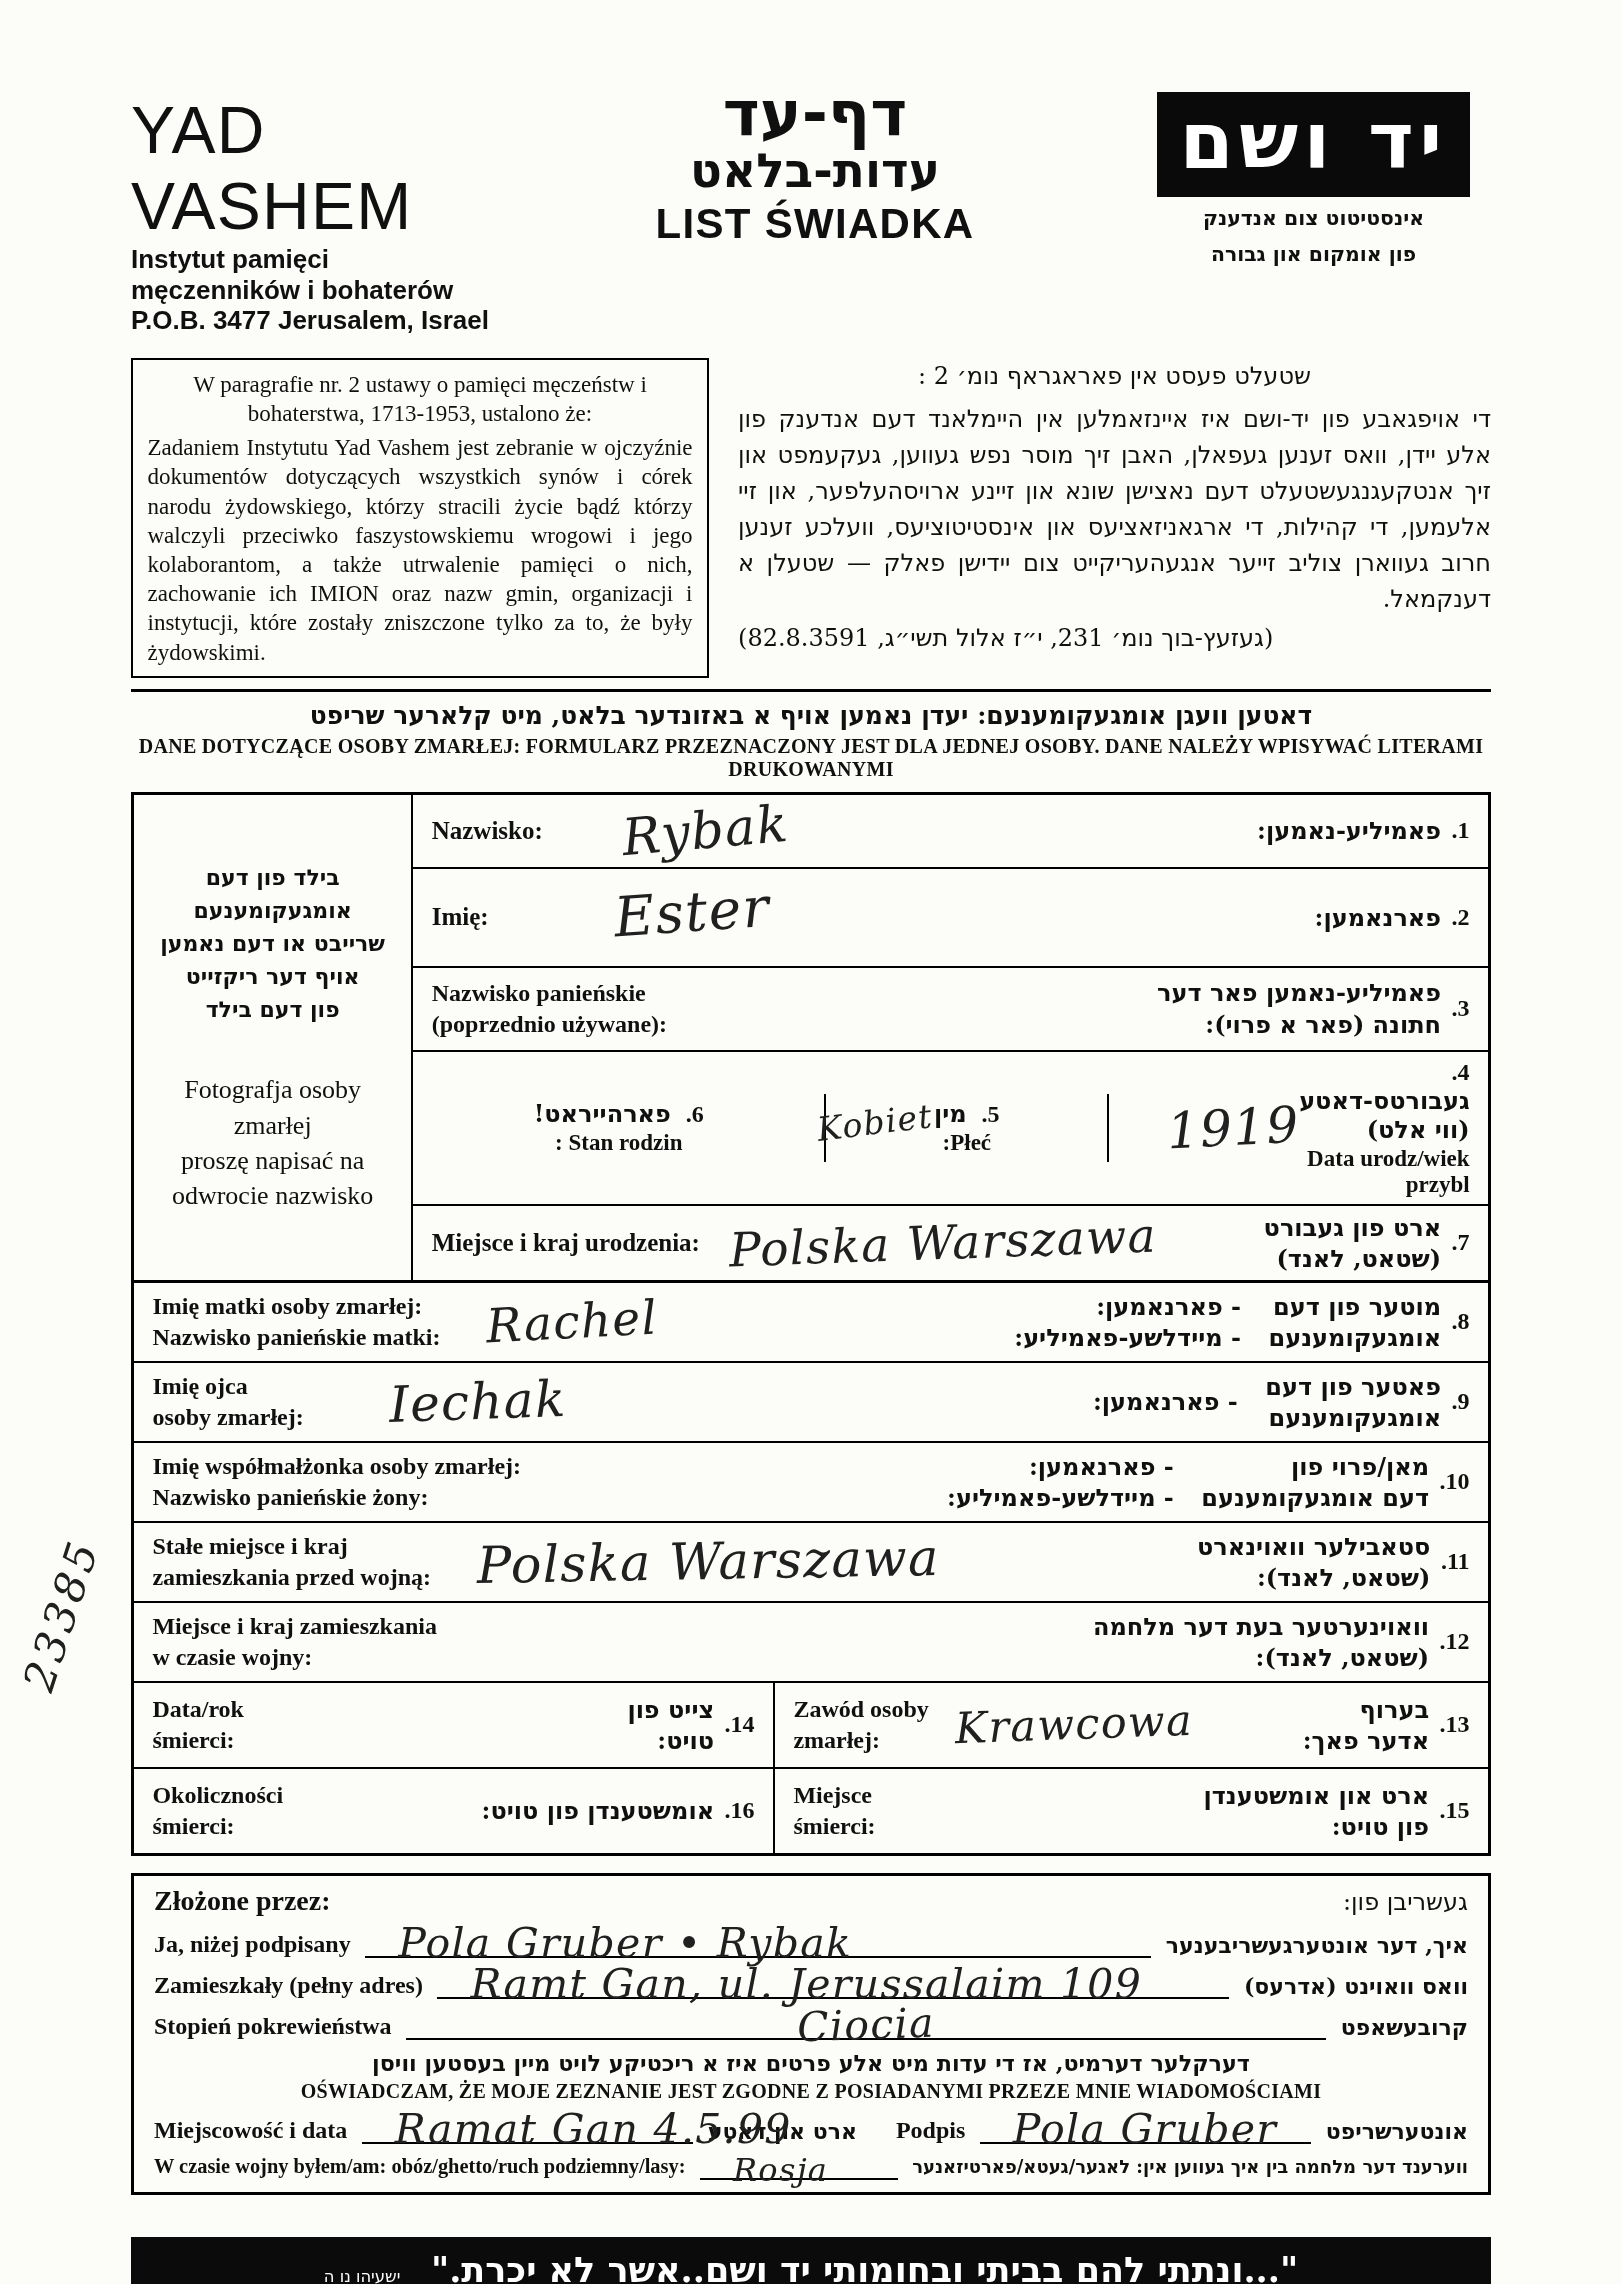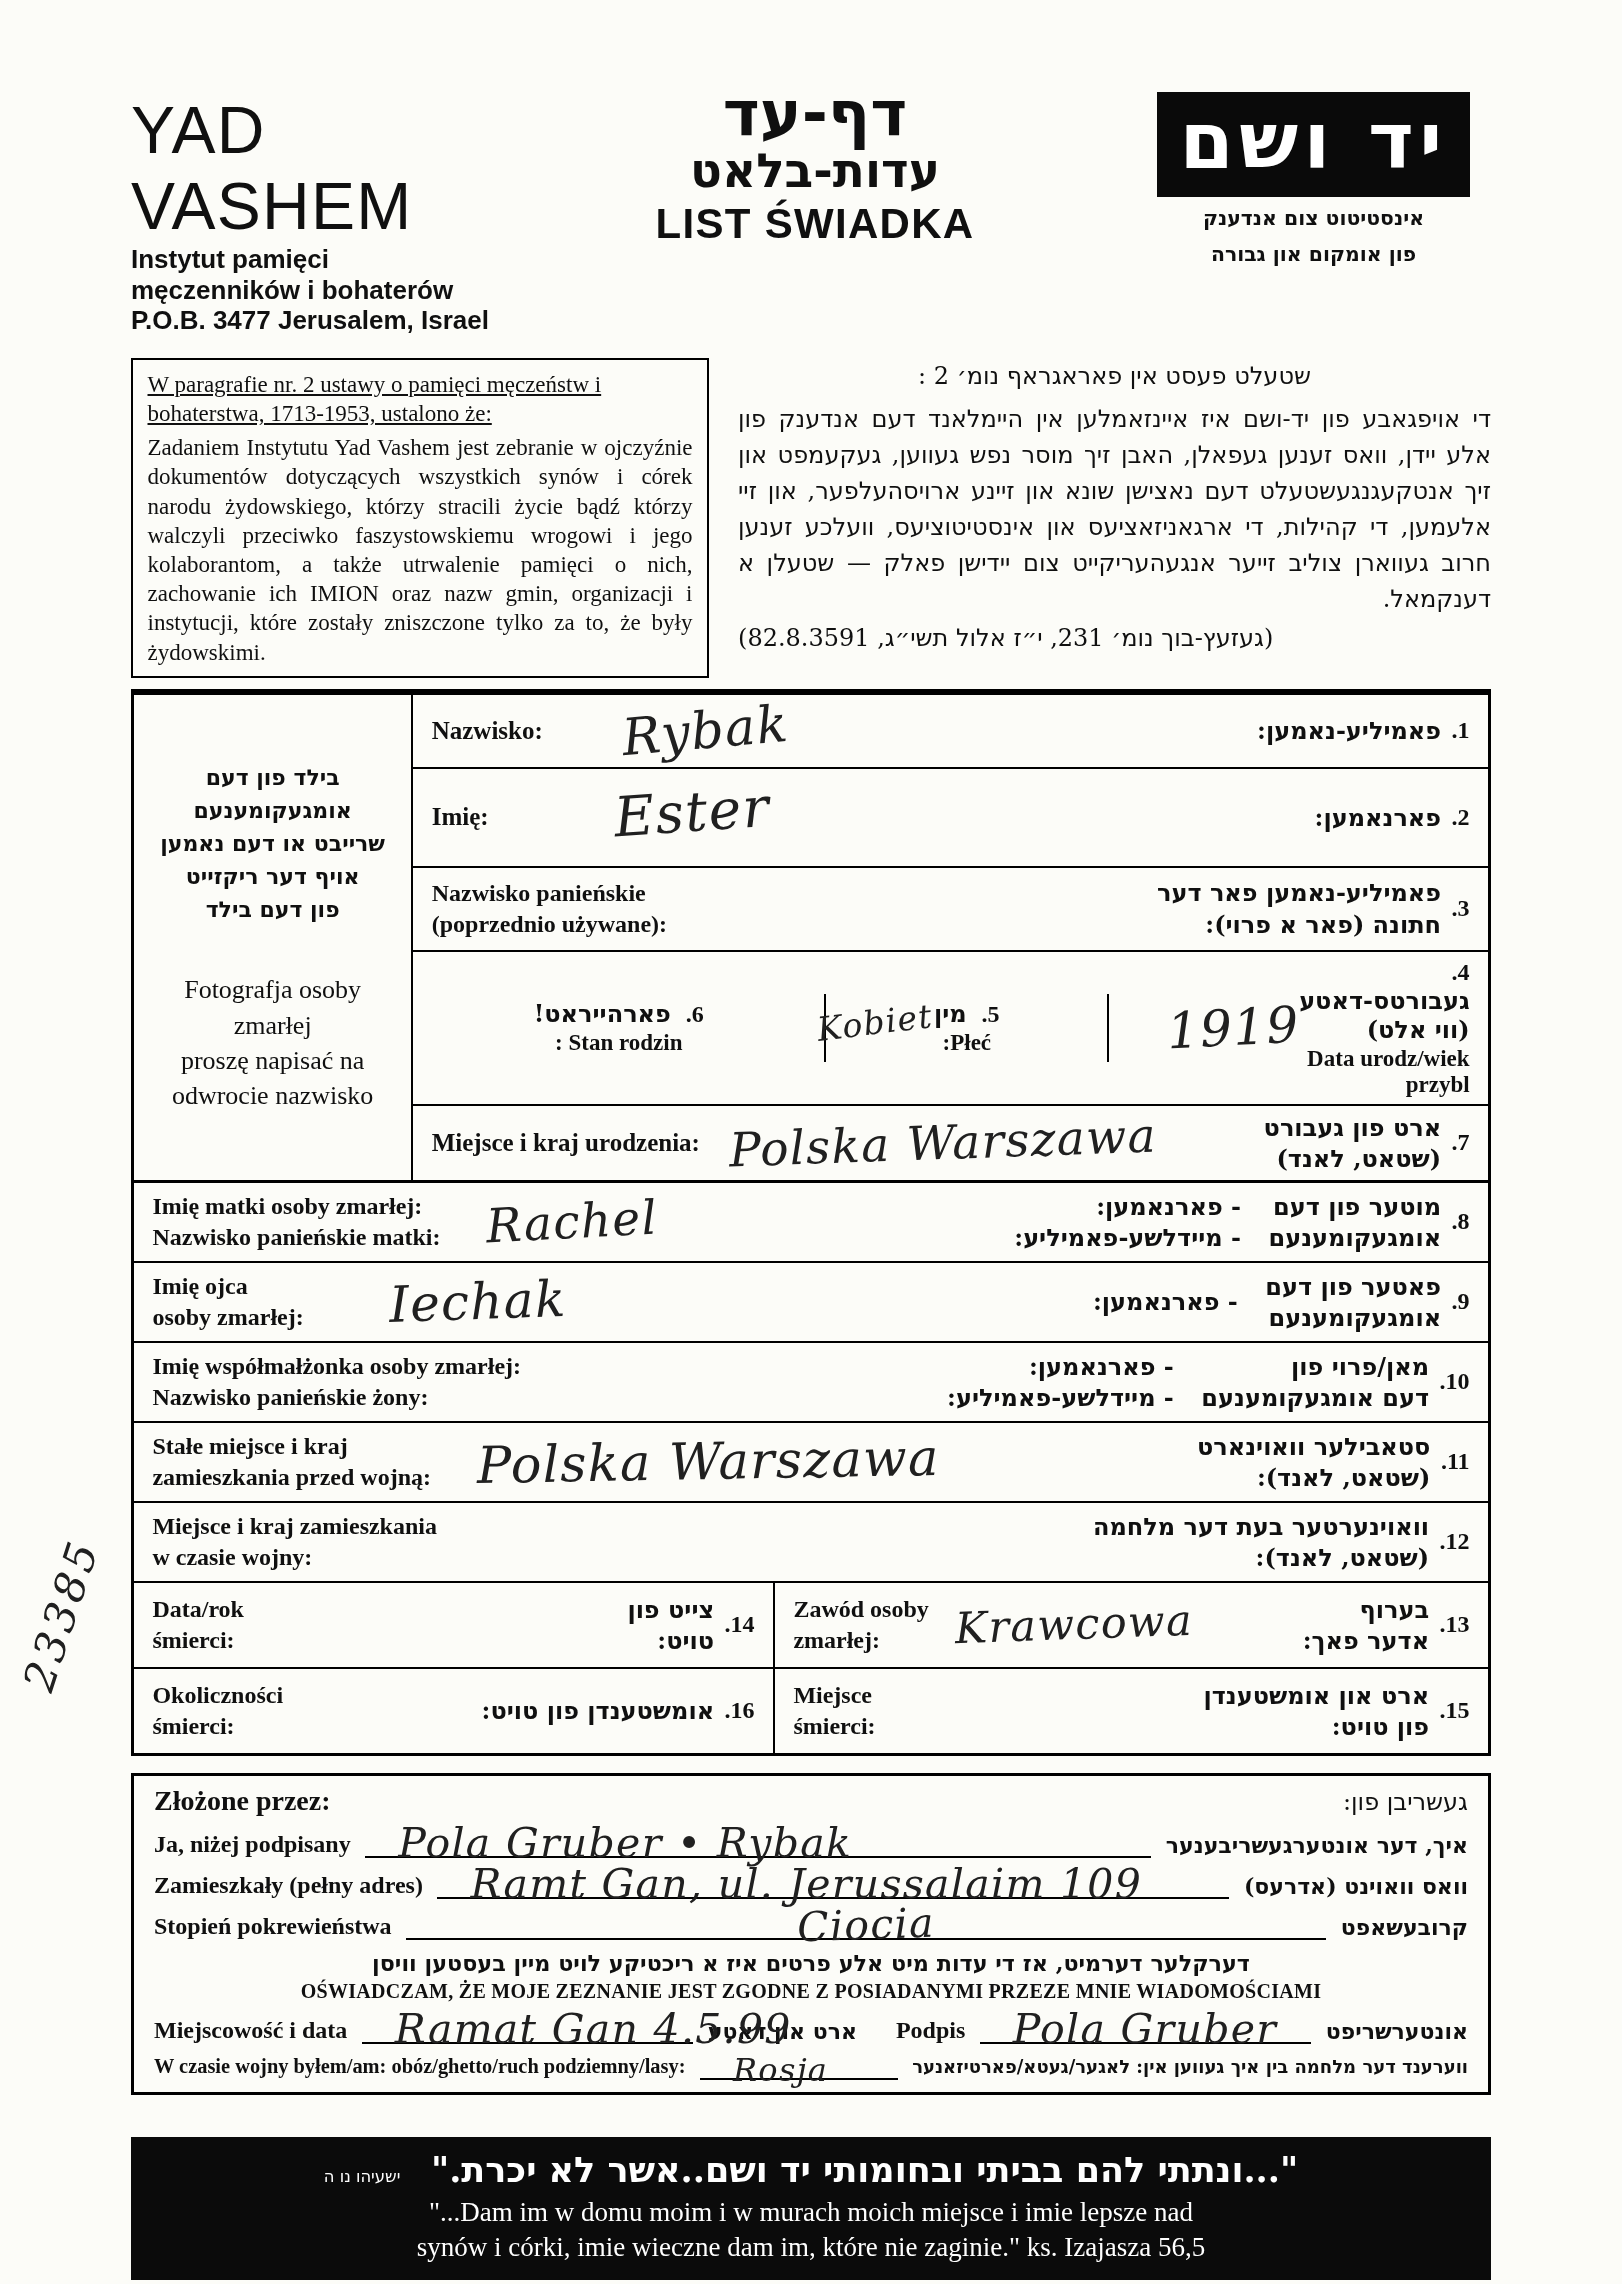--- a/index.html
+++ b/index.html
@@ -21,21 +21,21 @@
   .title-he2 { font-family:"DejaVu Sans",sans-serif; font-weight:bold; font-size:47px; line-height:1.1; direction:rtl; }
   .title-pl  { font-family:"Liberation Sans",sans-serif; font-weight:bold; font-size:42px; letter-spacing:1.3px; margin-top:4px; }
   .logo-wrap { margin-left:auto; width:355px; text-align:center; }
   .logo-box { display:inline-block; background:#0a0a0a; color:#fff; padding:1.3px 22.3px 6.6px 22.3px;
     font-family:"DejaVu Sans",sans-serif; font-weight:bold; font-size:78px; line-height:1.25; letter-spacing:5.3px; direction:rtl; }
   .logo-sub { font-family:"DejaVu Serif","DejaVu Sans",serif; font-weight:bold; font-size:20.4px; line-height:1.35; margin-top:8px; direction:rtl; }
 
   
   .intro { display:flex; border-bottom:3.3px solid #000; padding-bottom:10.5px; }
   .intro-pl { width:578px; border:2px solid #000; padding:9.2px 14.5px; font-size:23px; line-height:1.27; }
-  .intro-pl .lead { text-align:left; margin-bottom:5.3px;text-decoration:underline; }
+  .intro-pl .lead { text-align:center; margin-bottom:5.3px; }
   .intro-pl .body { text-align:justify; }
   .intro-yi { flex:1; padding-left:29px; direction:rtl; text-align:right;
     font-family:"DejaVu Serif","DejaVu Sans",serif; font-size:24px; line-height:1.5; }
   .intro-yi .lead { text-align:center; }
   .intro-yi .body { margin-top:6.6px; text-align:justify; }
   .intro-yi .ref { text-align:left; margin-top:2.6px; }
 
   
   .notice { text-align:center; padding:9.2px 0 10.5px 0; }
   .notice-yi { direction:rtl; font-family:"DejaVu Serif","DejaVu Sans",serif; font-weight:bold; font-size:25px; }
@@ -153,20 +153,24 @@
         <div class="lead">W paragrafie nr. 2 ustawy o pamięci męczeństw i bohaterstwa, 1713-1953, ustalono że:</div>
         <div class="body">Zadaniem Instytutu Yad Vashem jest zebranie w ojczyźnie dokumentów dotyczących wszystkich synów i córek narodu żydowskiego, którzy stracili życie bądź którzy walczyli przeciwko faszystowskiemu wrogowi i jego kolaborantom, a także utrwalenie pamięci o nich, zachowanie ich IMION oraz nazw gmin, organizacji i instytucji, które zostały zniszczone tylko za to, że były żydowskimi.</div>
       </div>
       <div class="intro-yi">
         <div class="lead">שטעלט פעסט אין פאראגראף נומ׳ 2 :</div>
         <div class="body">די אויפגאבע פון יד-ושם איז איינזאמלען אין היימלאנד דעם אנדענק פון אלע יידן, וואס זענען געפאלן, האבן זיך מוסר נפש געווען, געקעמפט און זיך אנטקעגנגעשטעלט דעם נאצישן שונא און זיינע ארויסהעלפער, און זיי אלעמען, די קהילות, די ארגאניזאציעס און אינסטיטוציעס, וועלכע זענען חרוב געווארן צוליב זייער אנגעהעריקייט צום יידישן פאלק — שטעלן א דענקמאל.</div>
         <div class="ref">(געזעץ-בוך נומ׳ 231, י״ז אלול תשי״ג, 82.8.3591)</div>
       </div>
     </div>
 
+    <div class="notice">
+      <div class="notice-yi">דאטען וועגן אומגעקומענעם: יעדן נאמען אויף א באזונדער בלאט, מיט קלארער שריפט</div>
+      <div class="notice-pl">DANE DOTYCZĄCE OSOBY ZMARŁEJ: FORMULARZ PRZEZNACZONY JEST DLA JEDNEJ OSOBY. DANE NALEŻY WPISYWAĆ LITERAMI DRUKOWANYMI</div>
+    </div>
 
     <div class="form-top">
       <div class="photo-col">
         <div class="photo-yi">
           <div>בילד פון דעם</div>
           <div>אומגעקומענעם</div>
           <div>שרייבט או דעם נאמען</div>
           <div>אויף דער ריקזייט</div>
           <div>פון דעם בילד</div>
         </div>

